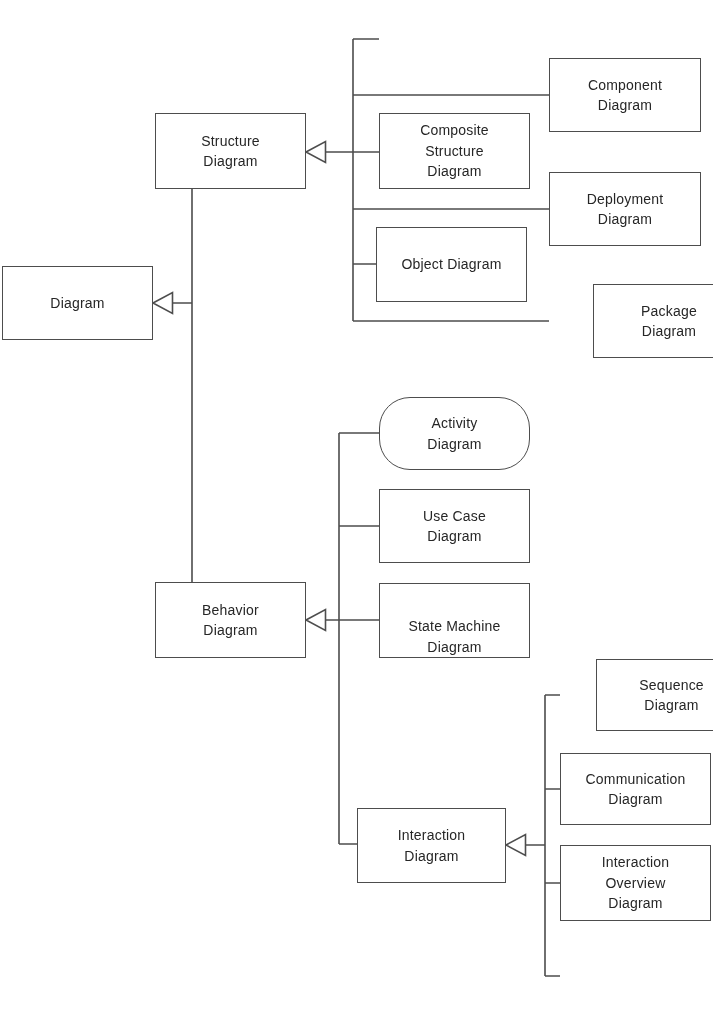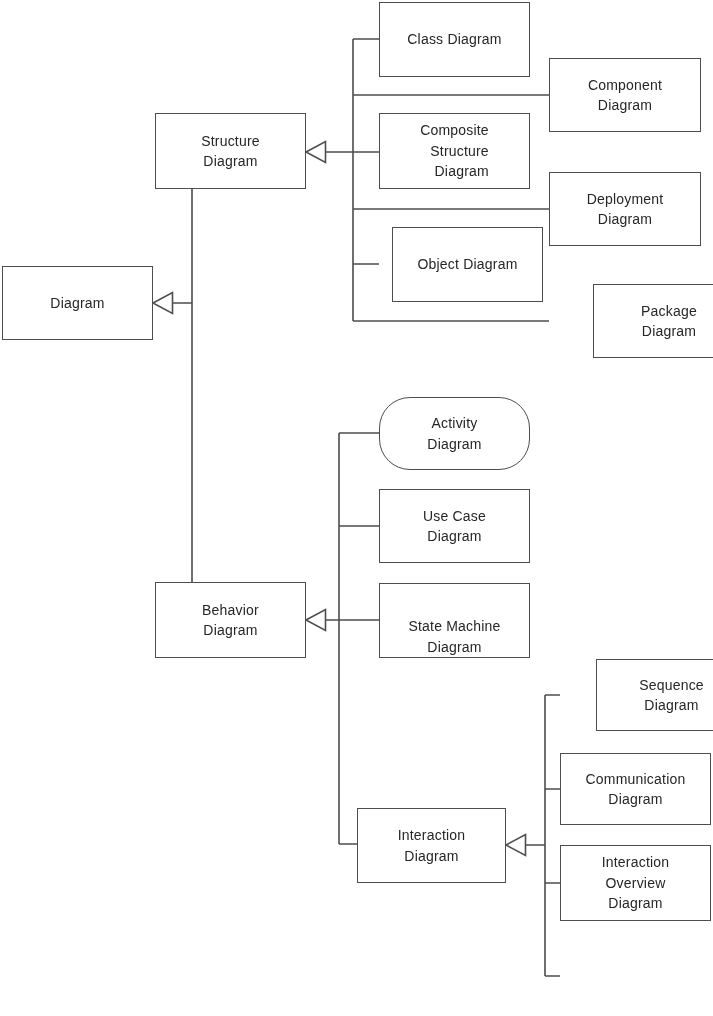--- a/index.html
+++ b/index.html
@@ -101,41 +101,38 @@
   <div class="box" style="left:155px; top:113px; width:151px; height:76px;">
     <span class="lbl">Structure
 Diagram</span>
   </div>
 
   <div class="box" style="left:155px; top:582px; width:151px; height:76px;">
     <span class="lbl">Behavior
 Diagram</span>
   </div>
 
-  <div class="box" style="left:379px; top:2px; width:151px; height:75px;">
-    <span class="lbl">Class Diagram</span>
-  </div>
 
   <div class="box" style="left:549px; top:58px; width:152px; height:74px;">
     <span class="lbl">Component
 Diagram</span>
   </div>
 
-  <div class="box" style="left:379px; top:113px; width:151px; height:76px;text-align:right;">
+  <div class="box" style="left:379px; top:113px; width:151px; height:76px;">
     <span class="lbl">Composite
 Structure
 Diagram</span>
   </div>
 
   <div class="box" style="left:549px; top:172px; width:152px; height:74px;">
     <span class="lbl">Deployment
 Diagram</span>
   </div>
 
-  <div class="box" style="left:392px; top:227px; width:151px; height:75px;">
+  <div class="box" style="left:376px; top:227px; width:151px; height:75px;">
     <span class="lbl">Object Diagram</span>
   </div>
 
   <div class="box" style="left:549px; top:284px; width:152px; height:74px;margin-left:44px;">
     <span class="lbl">Package
 Diagram</span>
   </div>
 
   <div class="box" style="left:379px; top:397px; width:151px; height:73px;border-radius:31px;">
     <span class="lbl">Activity

